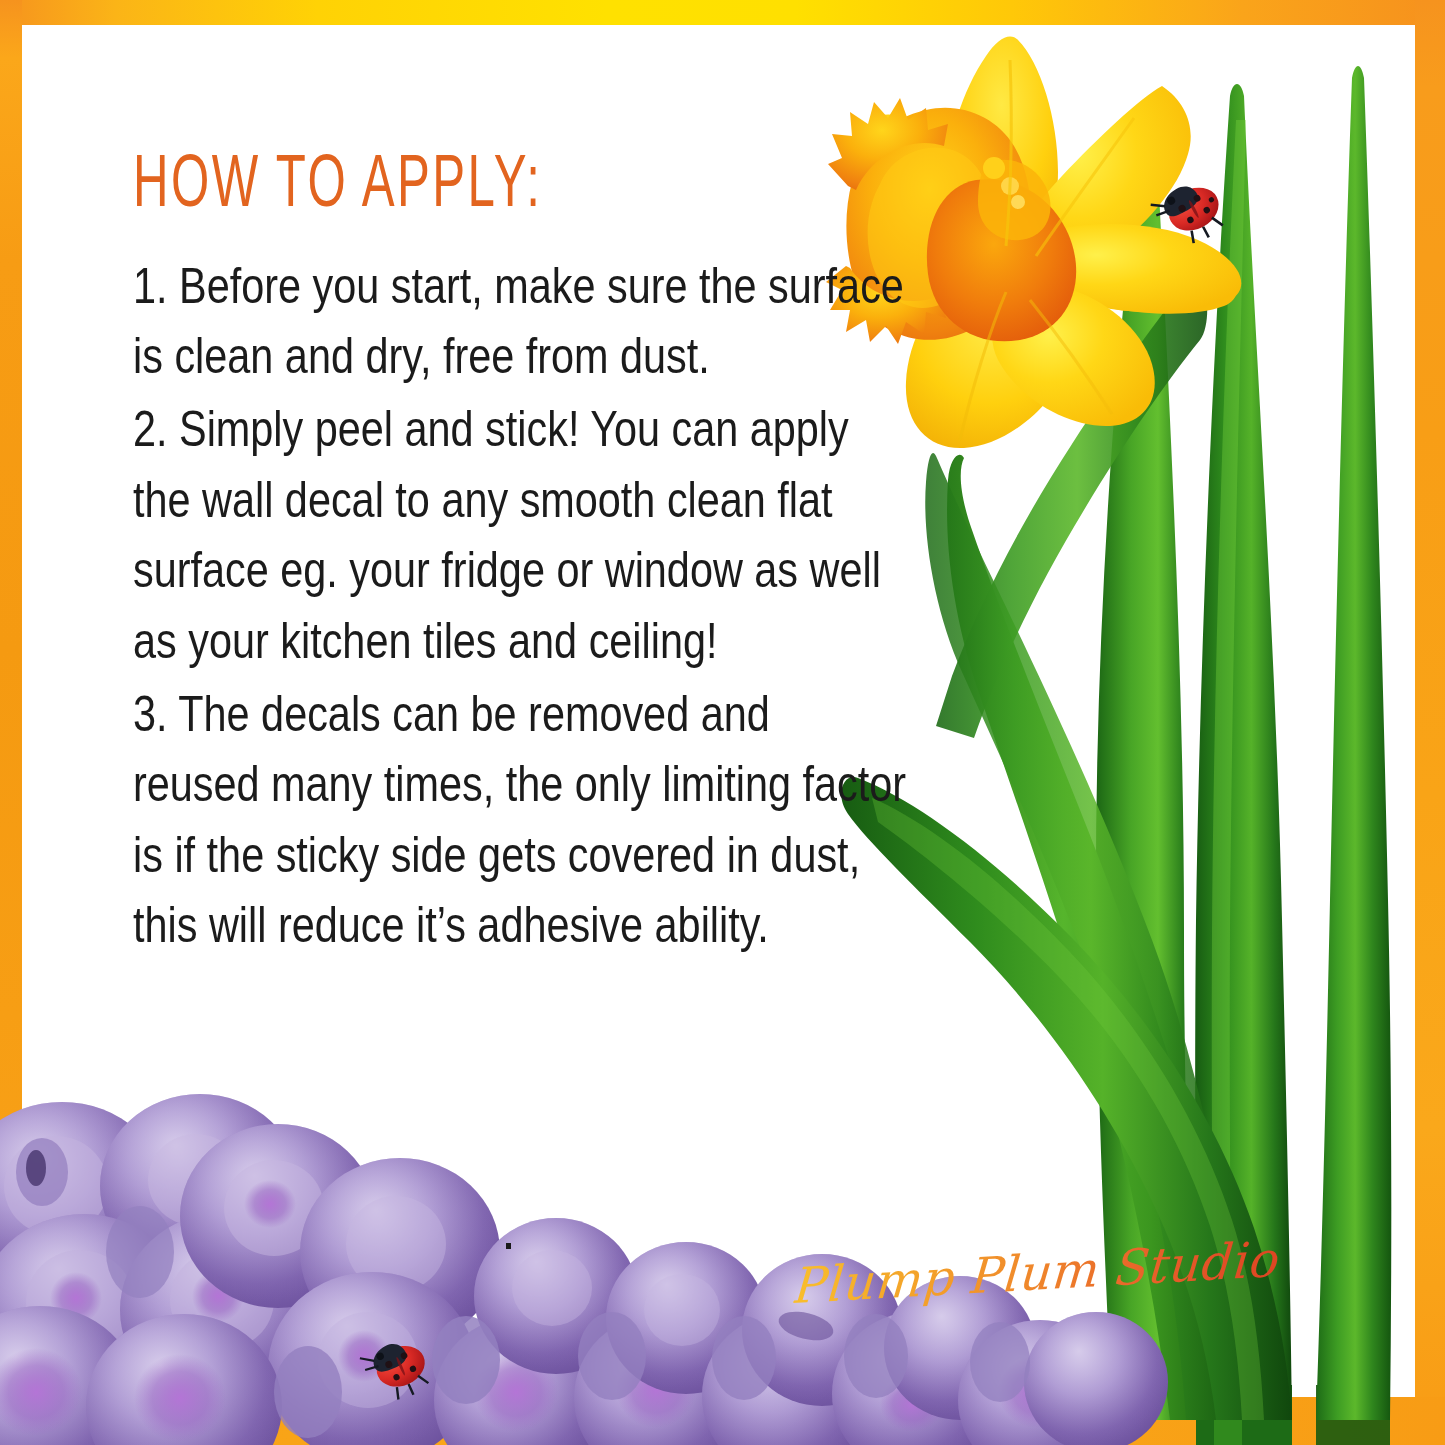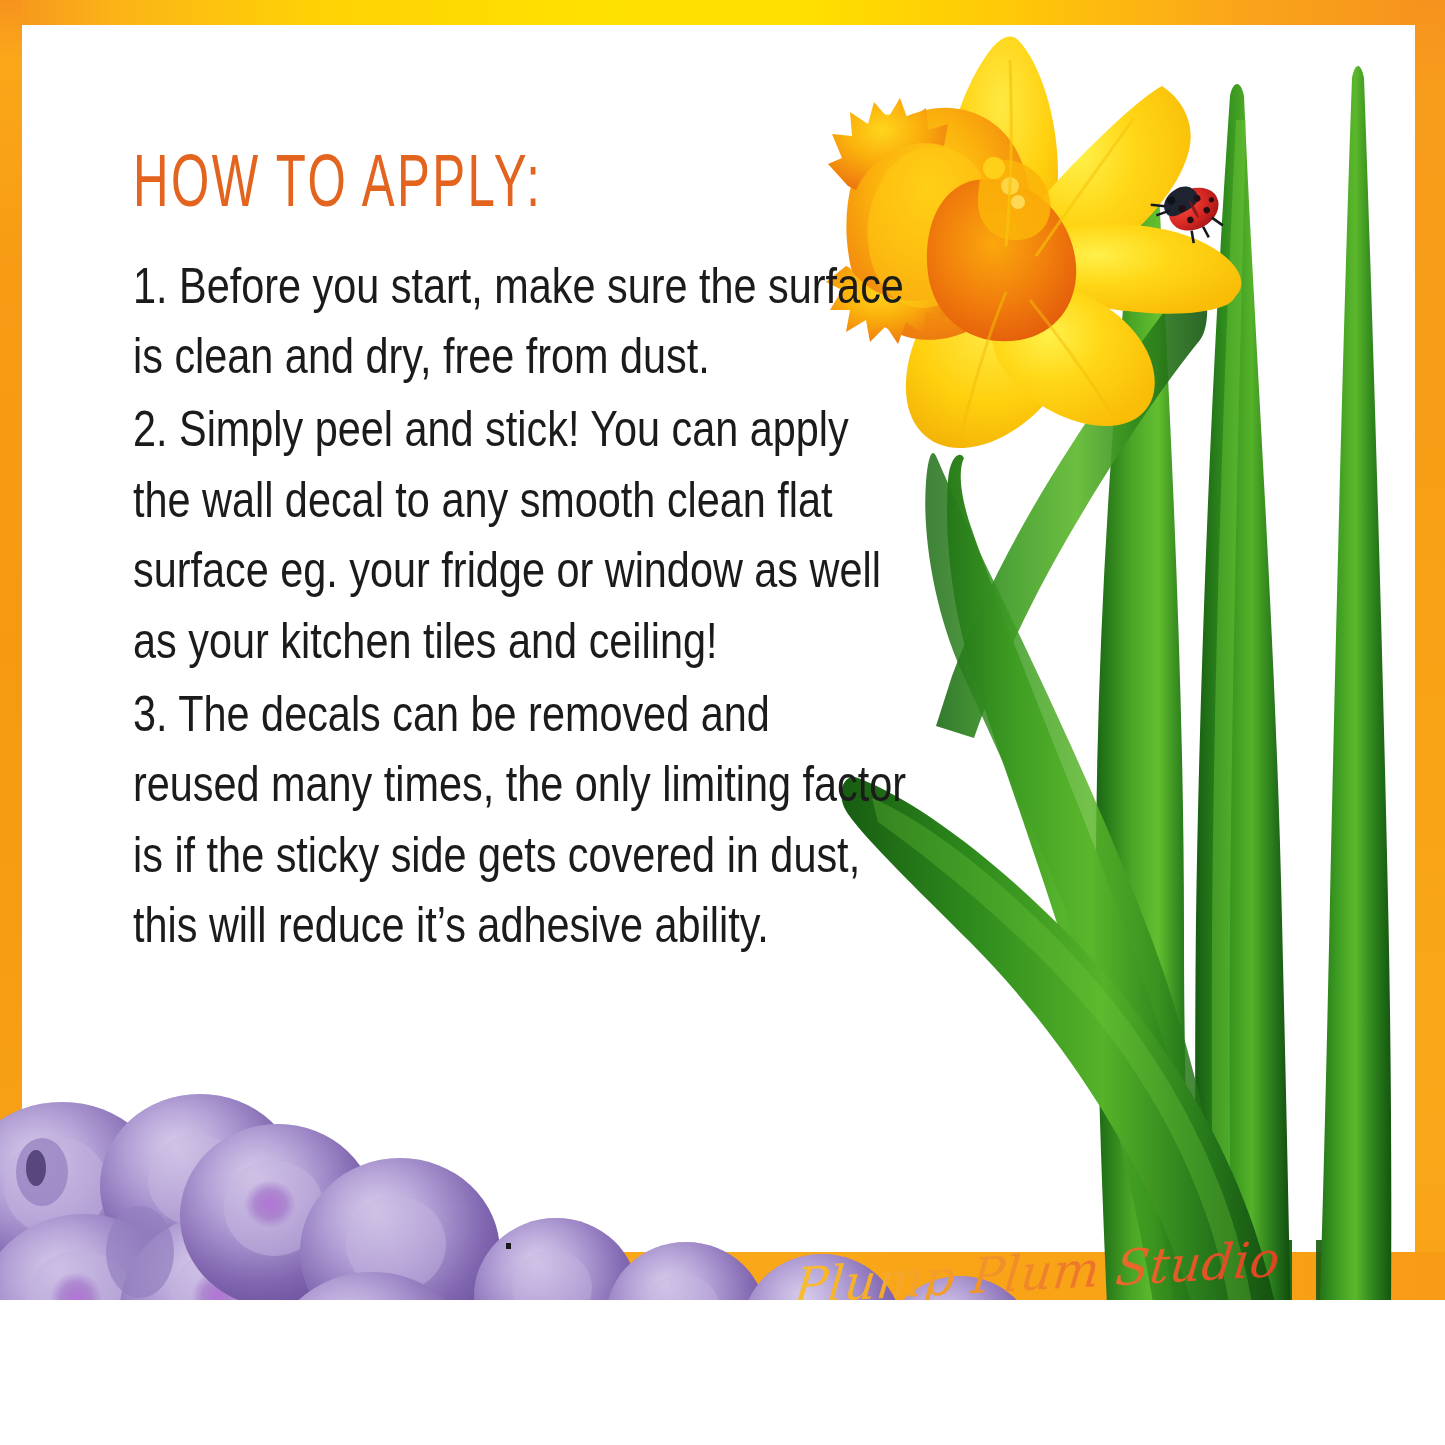--- a/index.html
+++ b/index.html
@@ -5,21 +5,21 @@
 <style>
   html,body{margin:0;padding:0;}
   body{
     width:1445px;height:1445px;
     background:#ffffff;
     font-family:"Liberation Sans", sans-serif;
     overflow:hidden;
   }
   #stage{
     position:relative;
-    width:1445px;height:1300px;
+    width:1445px;height:1445px;
     overflow:hidden;
     background:#ffffff;
   }
 
   
   .frame-top{
     position:absolute;left:0;top:0;width:1445px;height:25px;
     background:linear-gradient(90deg,#F6931E 0%,#FBB417 8%,#FFD205 22%,#FFE100 42%,#FFE000 55%,#FFC808 70%,#FAA41A 86%,#F6911D 100%);
     z-index:2;
   }

